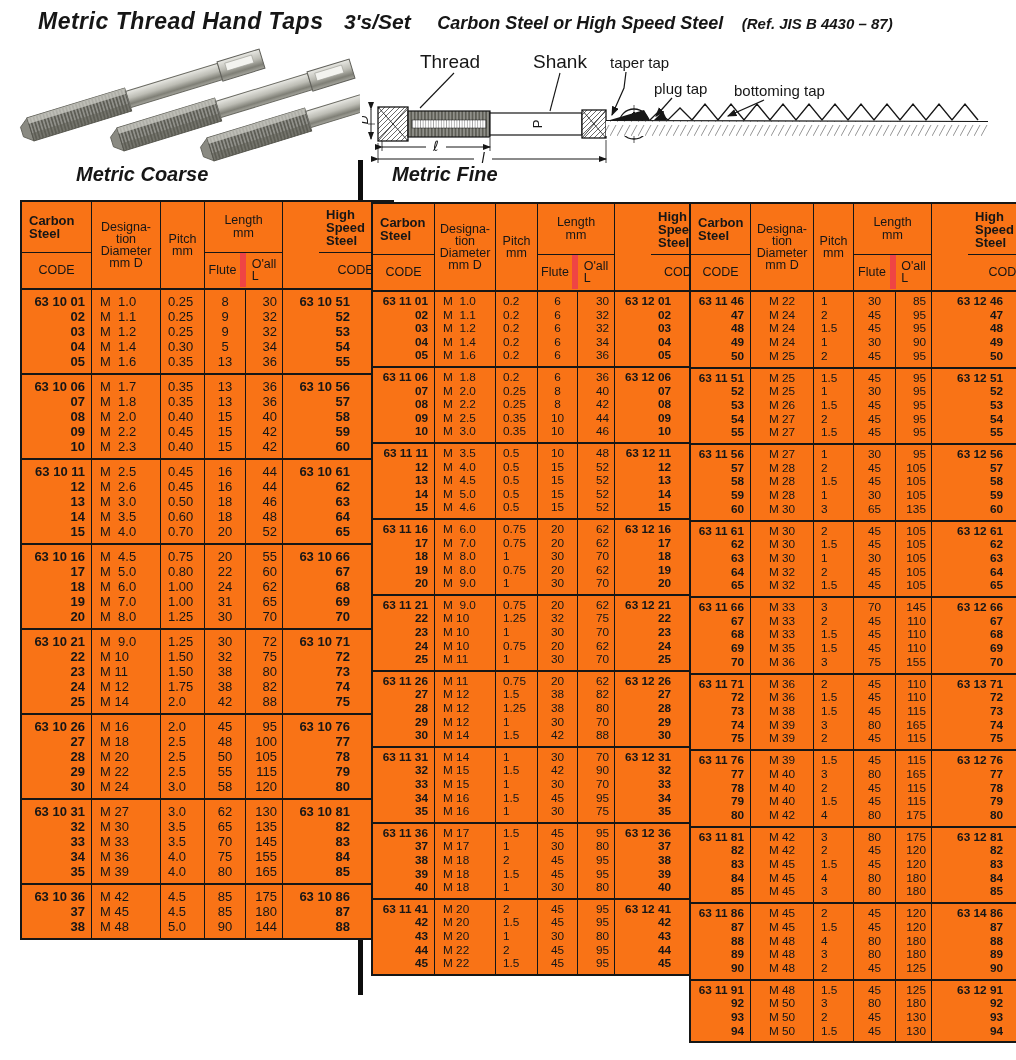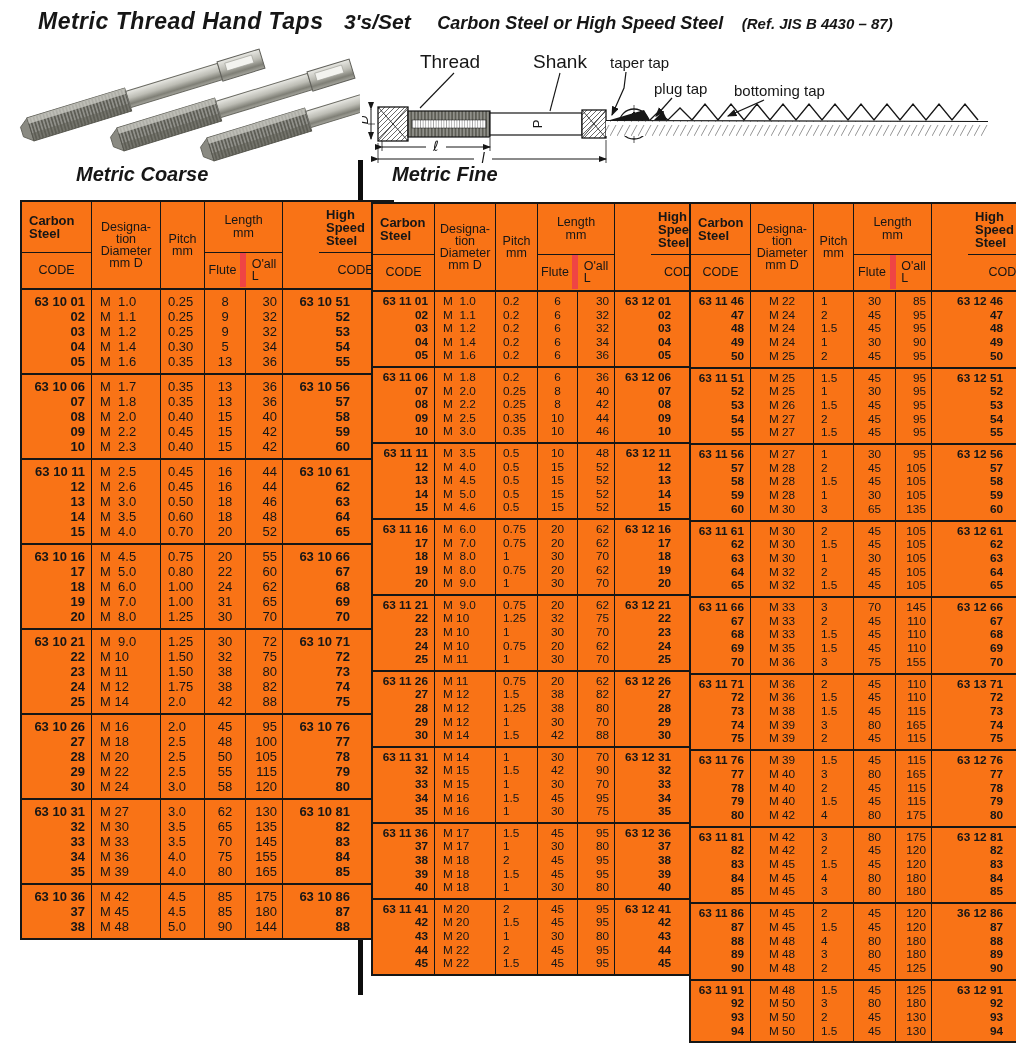--- a/index.html
+++ b/index.html
@@ -1299,21 +1299,21 @@
             <span class="cell c5">85</span>
           </div>
         </div>
         <div class="tgroup">
           <div class="trow">
             <span class="cell c0">63 11 86</span>
             <span class="cell c1">M 45</span>
             <span class="cell c2">2</span>
             <span class="cell c3">45</span>
             <span class="cell c4">120</span>
-            <span class="cell c5">36 12 86</span>
+            <span class="cell c5">63 14 86</span>
           </div>
           <div class="trow">
             <span class="cell c0">87</span>
             <span class="cell c1">M 45</span>
             <span class="cell c2">1.5</span>
             <span class="cell c3">45</span>
             <span class="cell c4">120</span>
             <span class="cell c5">87</span>
           </div>
           <div class="trow">

